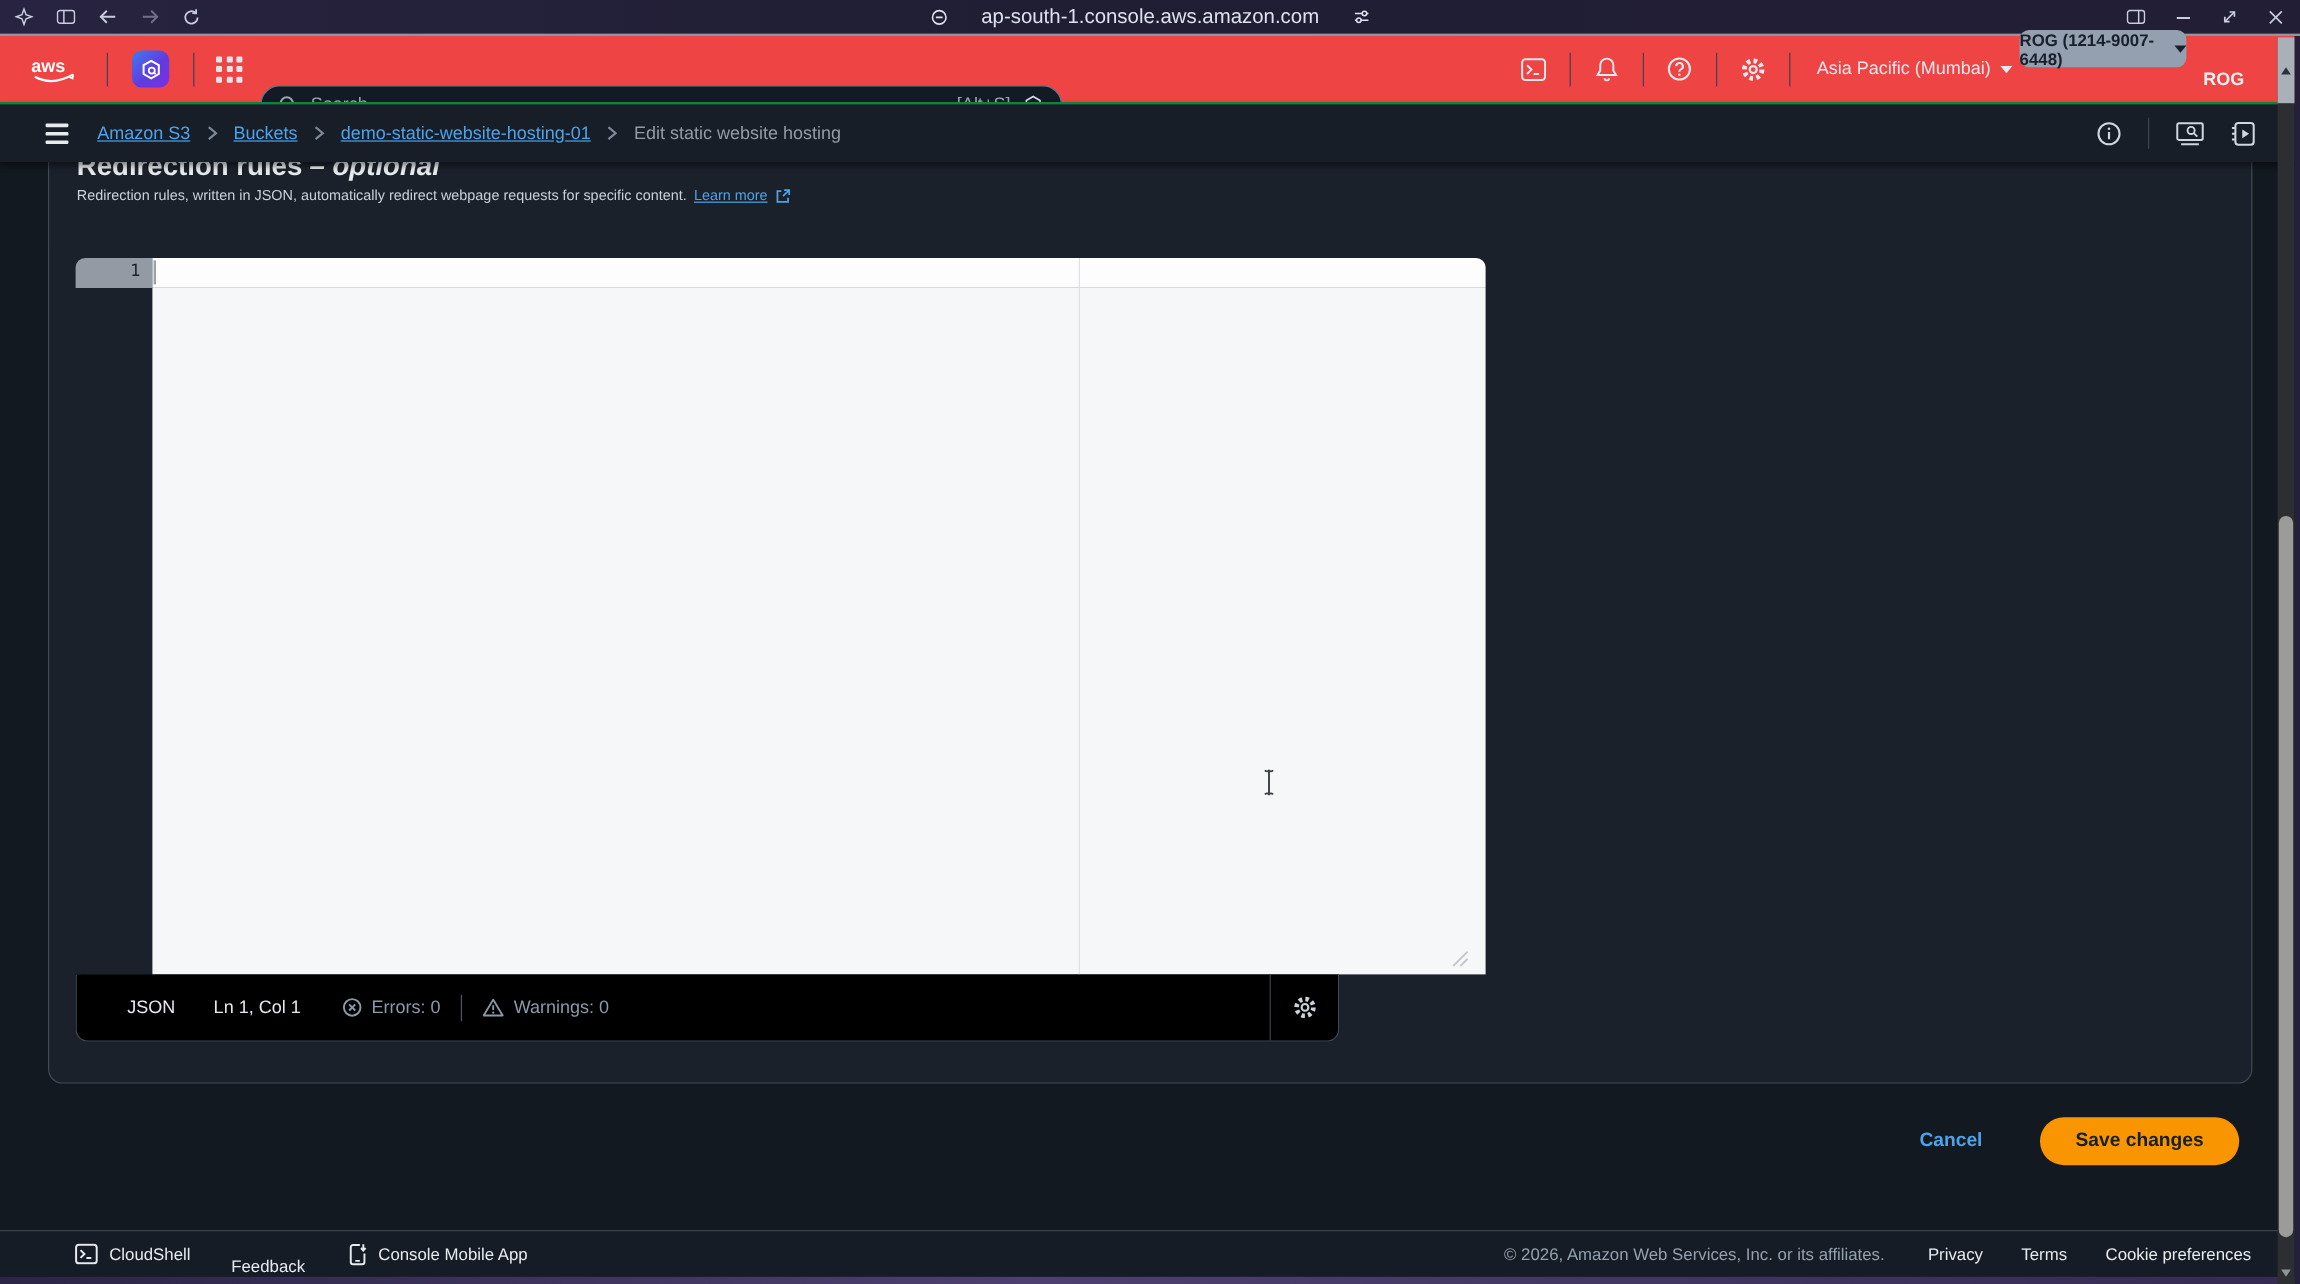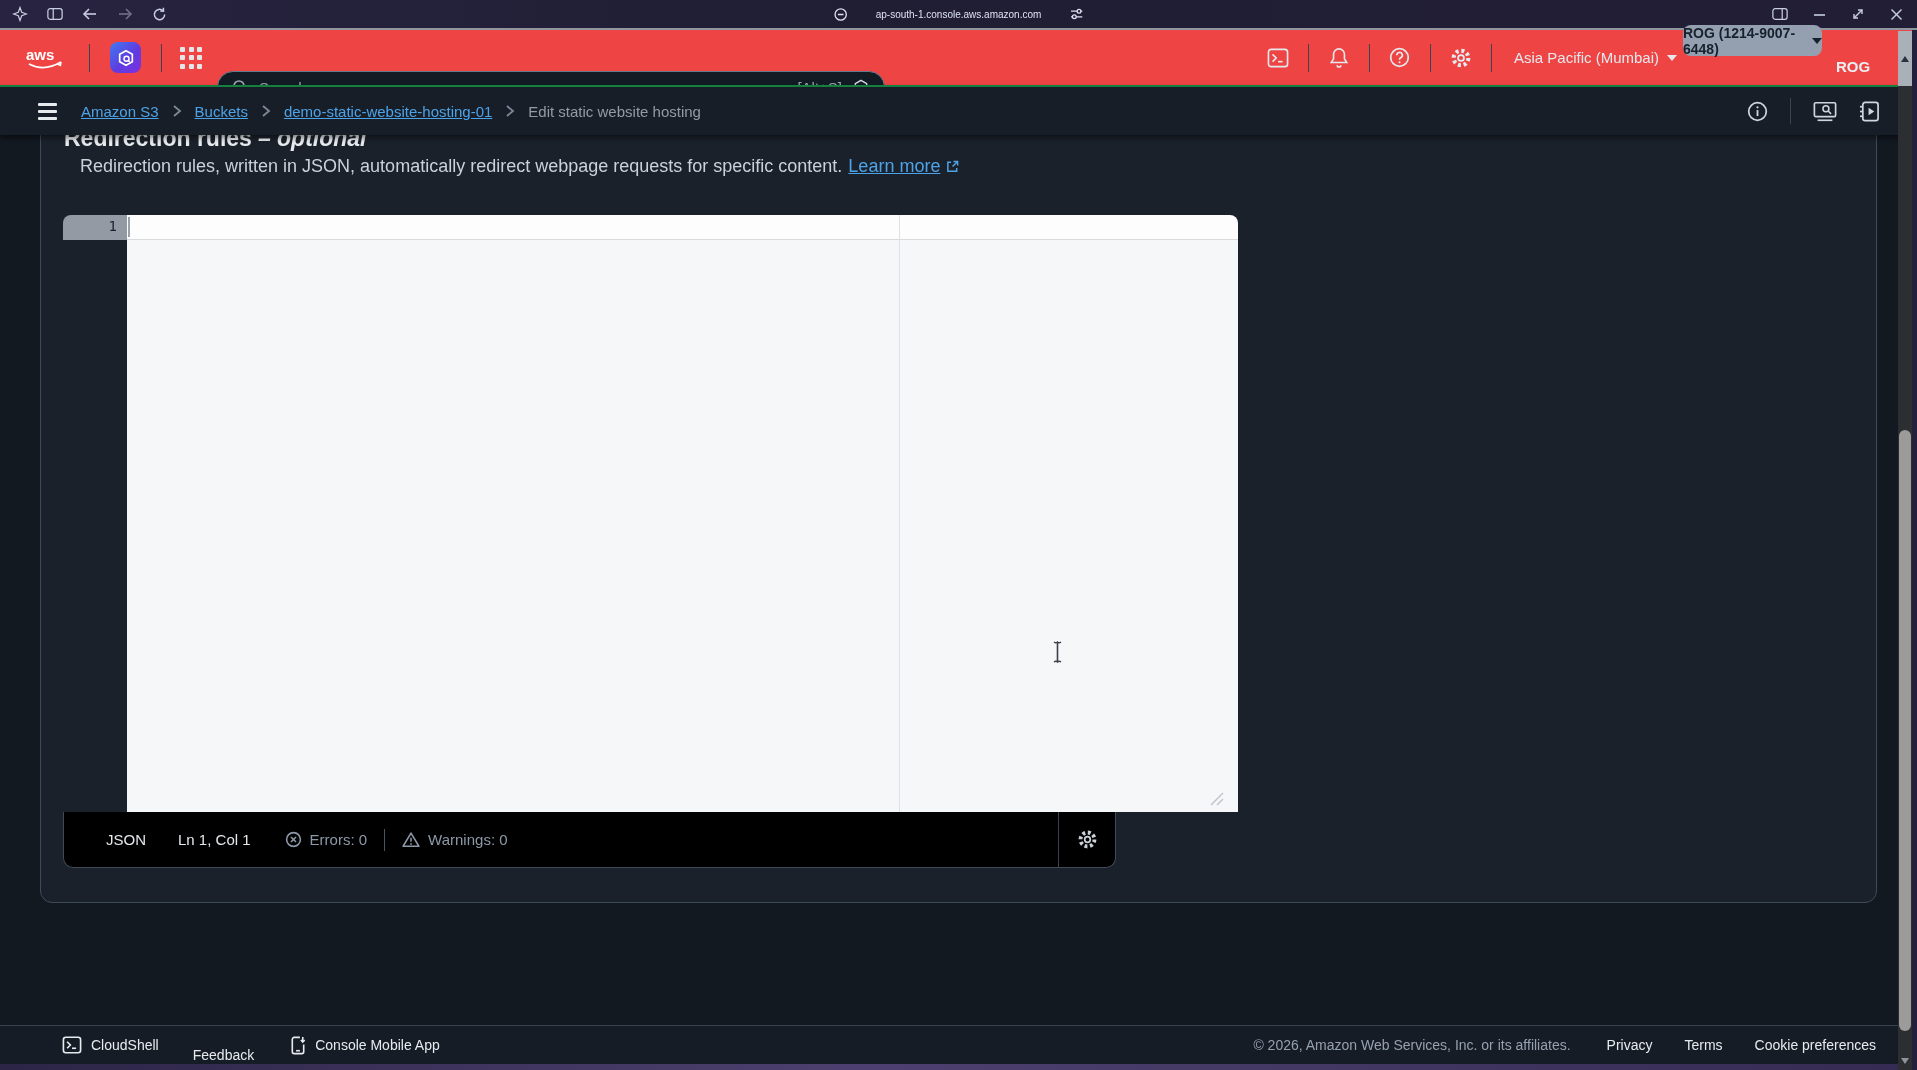--- a/index.html
+++ b/index.html
@@ -7,21 +7,21 @@
     font-family:"Liberation Sans",sans-serif;color:#e8ebee;background:#131921;}
   svg{display:block;}
 
   
   .browser-bar{position:absolute;top:0;left:0;width:100%;height:30px;
     background:linear-gradient(90deg,#282340,#1f1e33 45%,#221e36);
     border-bottom:2px solid #8f96a0;box-sizing:border-box;
     display:flex;align-items:center;color:#c9cde0;}
   .bt-left{display:flex;align-items:center;gap:19px;padding-left:12px;}
   .bt-center{position:absolute;left:50%;transform:translateX(-50%);
-    display:flex;align-items:center;gap:28px;font-size:10px;color:#dde1f0;}
+    display:flex;align-items:center;gap:28px;font-size:17px;color:#dde1f0;}
   .bt-right{margin-left:auto;display:flex;align-items:center;gap:25px;padding-right:14px;}
   .bt-icon{color:#c9cde0;}
   .dim{opacity:.45;}
 
   
   .console-header{position:absolute;top:30px;left:0;width:100%;height:55px;
     background:#ef4444;display:flex;align-items:center;}
   .hdr-sep{width:1px;height:28px;background:#3b4450;}
   .aws-logo{margin-left:25px;margin-right:22px;}
   .q-btn{margin:0 20px;width:31px;height:31px;border-radius:8px;
@@ -56,21 +56,21 @@
   .crumb-current{color:#949ba4;}
   .bc-right{margin-left:auto;display:flex;align-items:center;gap:22px;padding-right:37px;color:#cfd6dd;}
   .bc-sep{width:1px;height:26px;background:#3b4450;}
 
   
   .content{position:absolute;top:135px;left:0;width:100%;bottom:45px;overflow:hidden;background:#131921;}
   .card{position:absolute;left:40px;top:-45px;width:1837px;height:813px;background:#1b212b;
     border:1px solid #3f4a58;border-radius:12px;box-sizing:border-box;}
   .section-title{position:absolute;left:64px;top:-10px;margin:0;font-size:23px;font-weight:bold;color:#e8ebee;}
   .section-title .optional{font-style:italic;margin-left:6px;}
-  .section-desc{position:absolute;left:80px;top:21px;margin:0;font-size:18px;color:#c9d1da;
+  .section-desc{position:absolute;left:64px;top:21px;margin:0;font-size:12px;color:#c9d1da;
     display:flex;align-items:center;gap:6px;}
   .learn-more{color:#4da3e8;text-decoration:underline;cursor:pointer;}
   .ext-icon{color:#4da3e8;}
 
   
   .ed-row1{position:absolute;left:63px;top:80px;width:1175px;height:25px;display:flex;}
   .ed-gutter1{width:64px;height:100%;background:#939aa3;border-radius:8px 0 0 0;
     box-sizing:border-box;text-align:right;padding:3px 10px 0 0;
     font-family:"DejaVu Sans Mono",monospace;font-size:14px;color:#1b222c;}
   .ed-line1{flex:1;background:#fdfdfe;border-radius:0 8px 0 0;border-bottom:1px solid #d8dbde;
@@ -421,20 +421,24 @@
     </div>
 
     <span class="pointer-ibeam">
       <svg width="13" height="24" viewBox="0 0 13 24">
           <line x1="6.5" y1="3" x2="6.5" y2="21" stroke="currentColor" stroke-width="1.6"></line>
           <path d="M3 2 q2 1.6 3.5 0 q1.5 1.6 3.5 0" fill="none" stroke="currentColor" stroke-width="1.4"></path>
           <path d="M3 22 q2 -1.6 3.5 0 q1.5 -1.6 3.5 0" fill="none" stroke="currentColor" stroke-width="1.4"></path>
         </svg>
     </span>
 
+    <div class="actions">
+      <span class="cancel-link">Cancel</span>
+      <button class="save-btn">Save changes</button>
+    </div>
   </main>
 
   <footer class="app-footer">
     <span class="ft-item ft-cloudshell">
       <span>
         <svg width="20" height="18" viewBox="0 0 24 22">
             <rect x="1.5" y="1.5" width="21" height="19" rx="3" fill="none" stroke="currentColor" stroke-width="2"></rect>
             <polyline points="6,7 10,11 6,15" fill="none" stroke="currentColor" stroke-width="2"></polyline>
             <line x1="12" y1="15" x2="17" y2="15" stroke="currentColor" stroke-width="2"></line>
           </svg>

